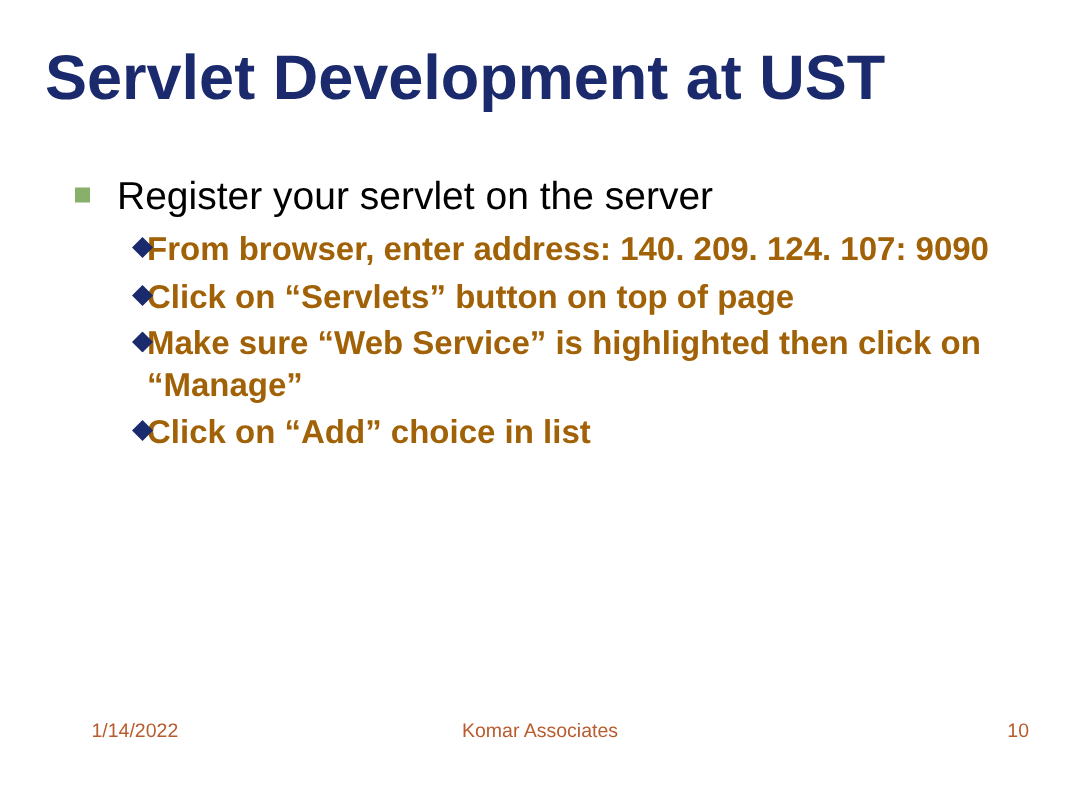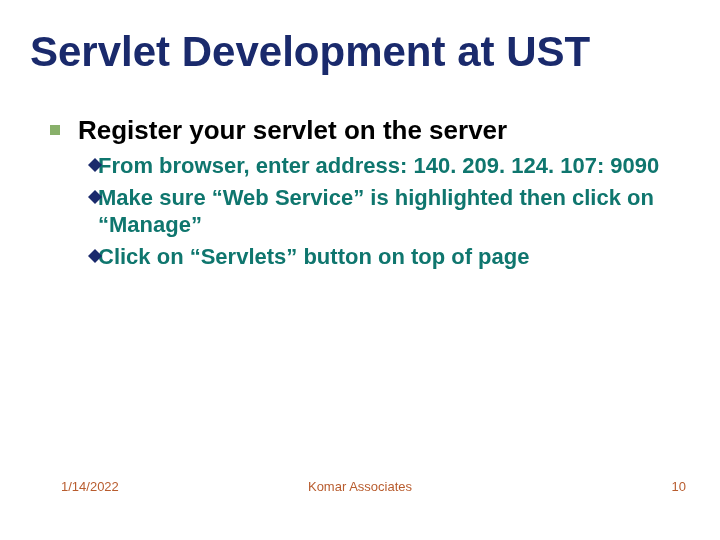--- a/index.html
+++ b/index.html
@@ -42,21 +42,21 @@
   .sq-bullet {
     width: 10px;
     height: 10px;
     background: #88b06a;
     margin-top: 10px;
     margin-right: 18px;
     flex: 0 0 auto;
   }
   .level1-text {
     font-size: 26px;
-    font-weight: bold;
+    font-weight: normal;
     color: #000;
   }
   .level2-wrap {
     margin-left: 38px;
     margin-top: 4px;
   }
   .level2 {
     display: flex;
     align-items: flex-start;
     margin-bottom: 4px;
@@ -68,21 +68,21 @@
     margin-top: 6px;
     margin-right: 10px;
     flex: 0 0 auto;
   }
   .dia-bullet svg {
     display: block;
   }
   .level2-text {
     font-size: 22px;
     font-weight: bold;
-    color: #0f766e;
+    color: #a16207;
     line-height: 1.25;
   }
   .footer {
     position: absolute;
     bottom: 18px;
     left: 0;
     right: 0;
     height: 20px;
   }
   .footer-left {
@@ -141,35 +141,45 @@
       </div>
 
 
       <div class="level2">
         <span class="dia-bullet">
           <svg width="14" height="14">
               <polygon points="7,0 14,7 7,14 0,7" fill="#1a2a6c"></polygon>
             </svg>
         </span>
         <div class="level2-text">
+          <span class="bold-lead">Click</span><span> on “Servlets” button on top of page</span>
+        </div>
+      </div>
+
+      <div class="level2">
+        <span class="dia-bullet">
+          <svg width="14" height="14">
+              <polygon points="7,0 14,7 7,14 0,7" fill="#1a2a6c"></polygon>
+            </svg>
+        </span>
+        <div class="level2-text">
           <span class="bold-lead">Make</span><span> sure “Web Service” is highlighted then click on “Manage”</span>
         </div>
       </div>
 
       <div class="level2">
         <span class="dia-bullet">
           <svg width="14" height="14">
               <polygon points="7,0 14,7 7,14 0,7" fill="#1a2a6c"></polygon>
             </svg>
         </span>
         <div class="level2-text">
-          <span class="bold-lead">Click</span><span> on “Servlets” button on top of page</span>
+          <span class="bold-lead">Click</span><span> on “Add” choice in list</span>
         </div>
       </div>
-
 
     </div>
   </div>
 
   <div class="footer">
     <div class="footer-left">1/14/2022</div>
     <div class="footer-center">Komar Associates</div>
     <div class="footer-right">10</div>
   </div>
 

